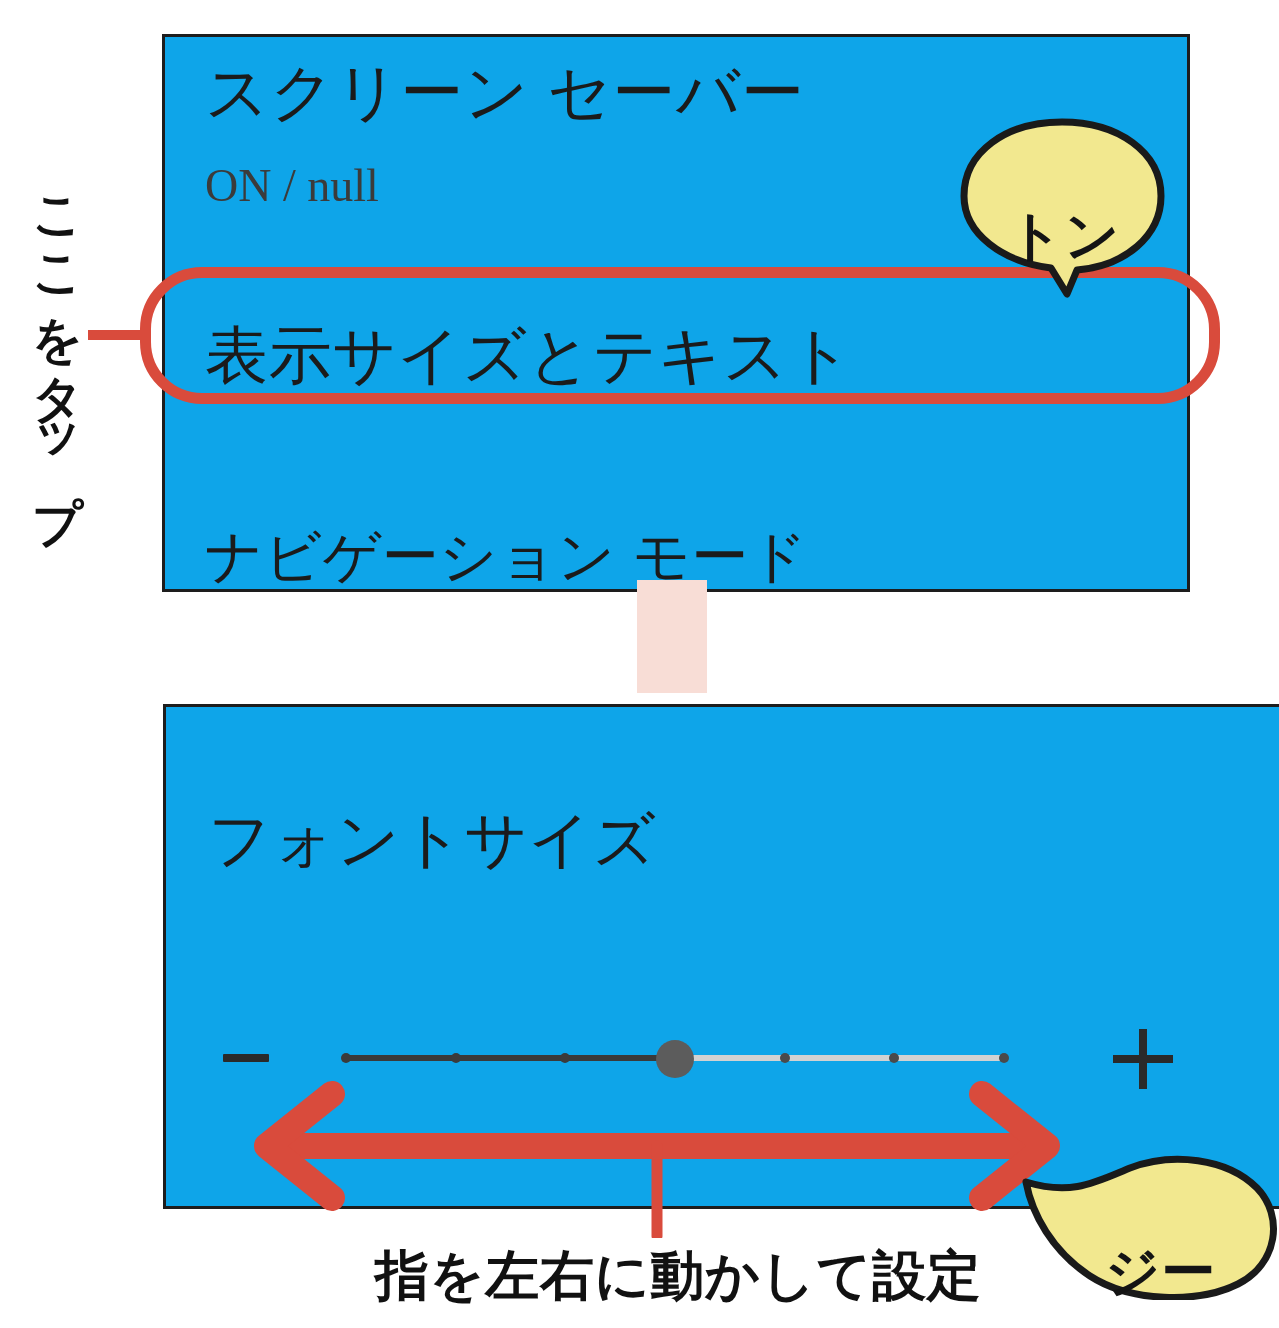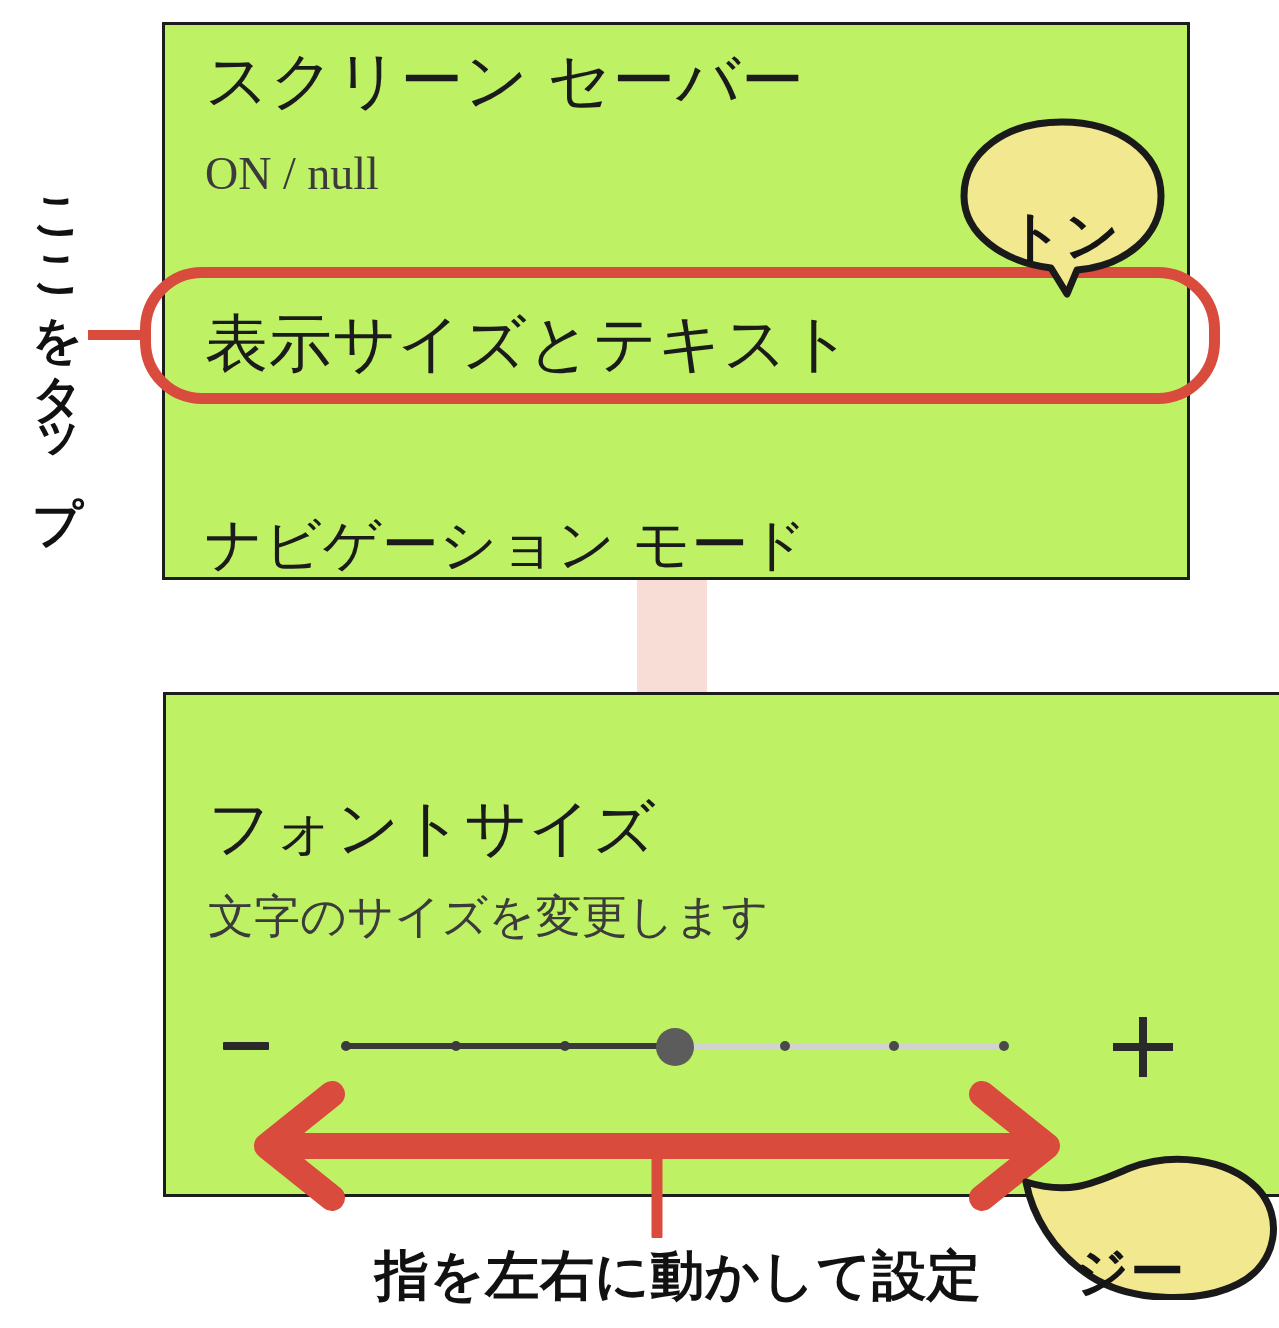--- a/index.html
+++ b/index.html
@@ -11,23 +11,24 @@
     width: 1279px;
     height: 1328px;
     position: relative;
     font-family: "Liberation Sans", "DejaVu Sans", sans-serif;
     overflow: hidden;
   }
 
   
   .panel {
     position: absolute;
-    background: #bef264;
+    background: #0ea5e9;
     border: 3px solid #1d1d1d;
     box-sizing: border-box;
+    margin-top: 12px;
   }
   #panel-top {
     left: 162px;
     top: 22px;
     width: 1028px;
     height: 558px;
   }
   #panel-bottom {
     left: 163px;
     top: 692px;
@@ -236,21 +237,21 @@
     font-size: 54px;
   }
   #bubble-jii-svg {
     position: absolute;
     left: 1022px;
     top: 1152px;
     width: 262px;
     height: 148px;
   }
   #bubble-jii-label {
-    left: 1074px;
+    left: 1105px;
     top: 1196px;
     font-size: 54px;
   }
 
   
   #drag-arrow-svg {
     position: absolute;
     left: 232px;
     top: 1078px;
     width: 850px;
@@ -294,21 +295,20 @@
            C 48 144, 9 116, 9 78 C 9 34, 51 4, 107 4 Z" fill="#f2e88f" stroke="#1a1a1a" stroke-width="7" stroke-linejoin="round"></path>
 </svg>
 <div class="bubble-text" id="bubble-ton-label">トン</div>
 
 <div id="panel-connector"></div>
 
 <div class="panel" id="panel-bottom">
 
   <div class="row-title" id="font-size-title">フォントサイズ</div>
 
-  <div class="row-sub" id="font-size-desc">文字のサイズを変更します</div>
 
   <div id="slider-area">
     <div class="slider-minus"></div>
     <div class="slider-plus"></div>
 
     <div id="slider-track-wrap">
       <div class="track-inactive"></div>
       <div class="track-active" id="track-active" style="width: 50%;"></div>
       <div id="tick-container">
           <div class="tick" style="left: 0%;"></div>

